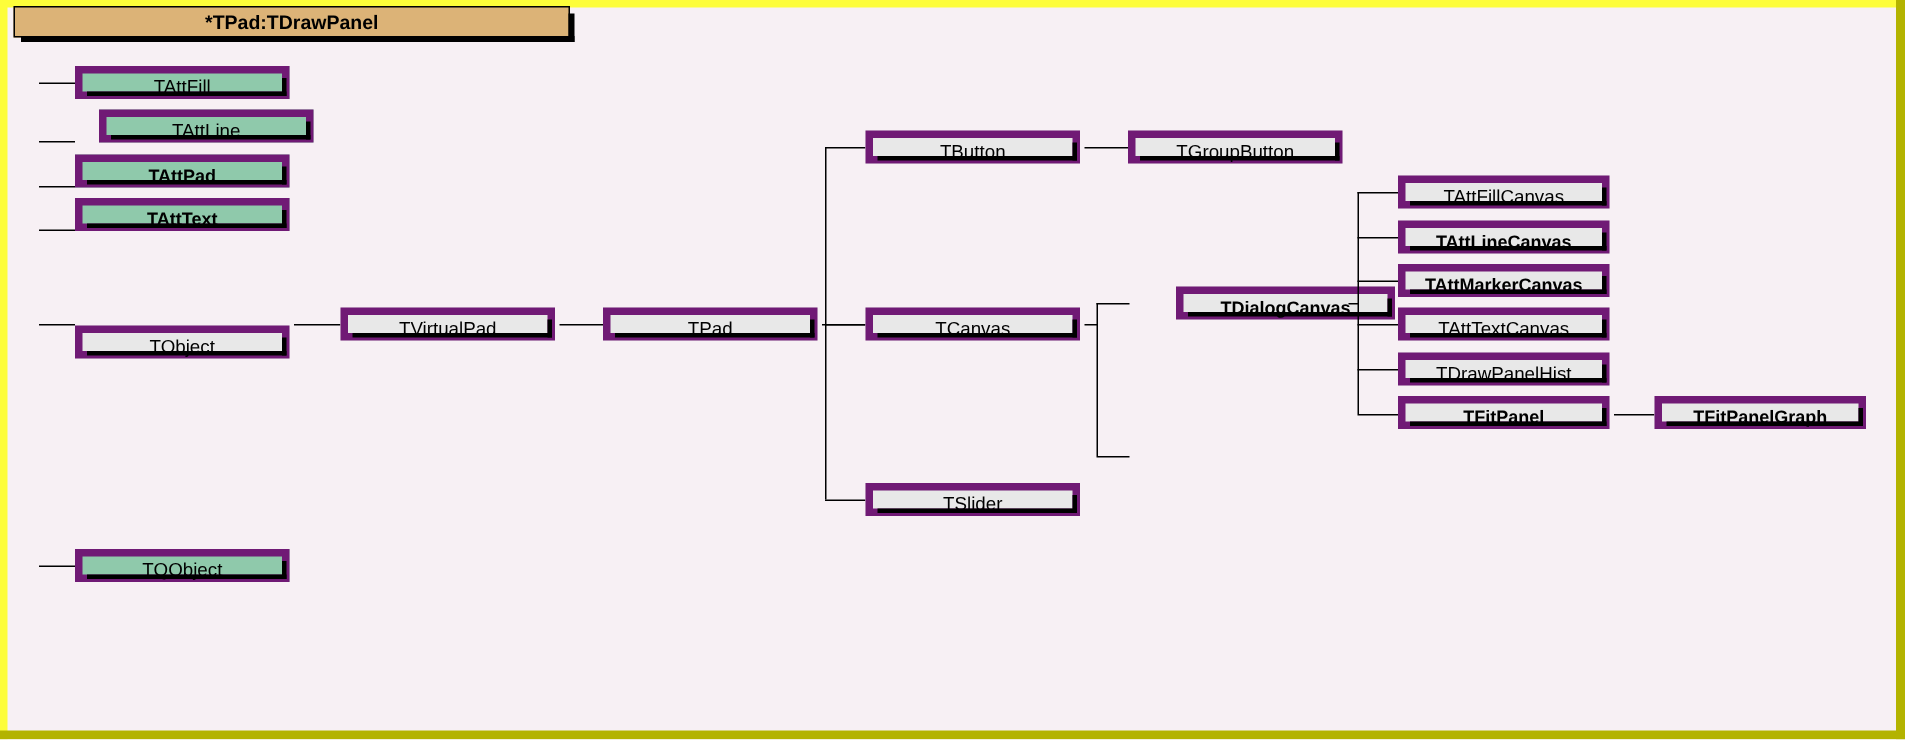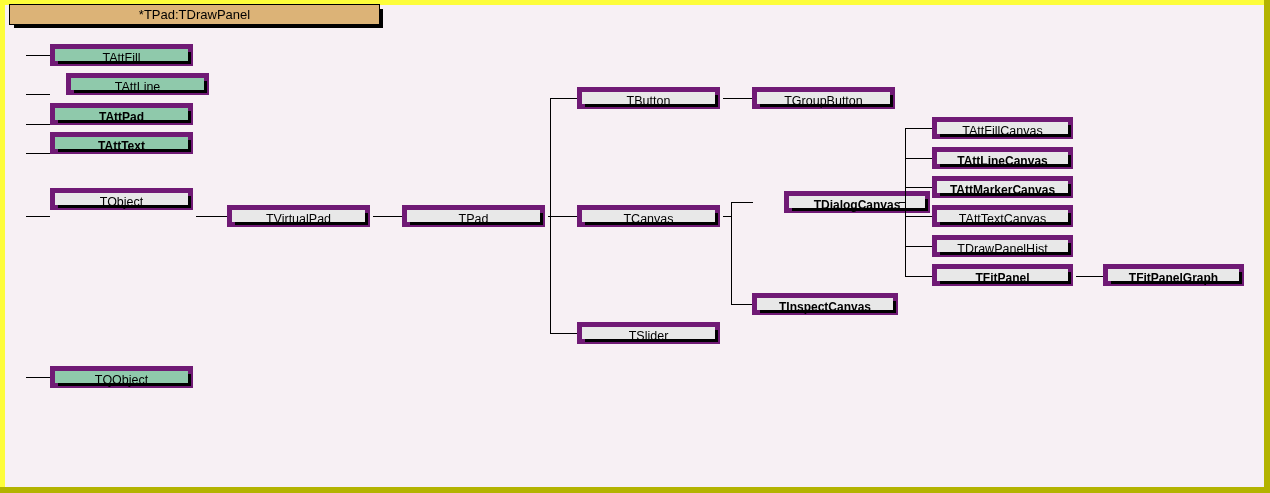--- a/index.html
+++ b/index.html
@@ -35,21 +35,21 @@
   }
 
   
   .titlebar {
     position: absolute;
     box-sizing: border-box;
     background: #dcb377;
     border: 1px solid #000;
     text-align: center;
     color: #000;
-    font-weight: normal;
+    font-weight: bold;
     font-size: 13px;
     line-height: 19px;
     white-space: nowrap;
   }
   .titlebar::after {
     content: "";
     position: absolute;
     left: 4px; top: 100%;
     width: 100%;
     height: 4px;
@@ -144,21 +144,21 @@
   <div class="node green bold" style="left:50px; top:103px; width:143px; height:22px;">
     <span class="lbl">TAttPad</span>
   </div>
 
   <div class="hline" style="left:26px; top:153px; width:24px;"></div>
   <div class="node green bold" style="left:50px; top:132px; width:143px; height:22px;">
     <span class="lbl">TAttText</span>
   </div>
 
   <div class="hline" style="left:26px; top:216px; width:24px;"></div>
-  <div class="node gray" style="left:50px; top:188px; width:143px; height:22px;">
+  <div class="node gray" style="left:50px; top:217px; width:143px; height:22px;">
     <span class="lbl">TObject</span>
   </div>
 
   <div class="hline" style="left:196px; top:216px; width:31px;"></div>
   <div class="node gray" style="left:227px; top:205px; width:143px; height:22px;">
     <span class="lbl">TVirtualPad</span>
   </div>
 
   <div class="hline" style="left:373px; top:216px; width:29px;"></div>
   <div class="node gray" style="left:402px; top:205px; width:143px; height:22px;">
@@ -195,23 +195,20 @@
 
   <div class="hline" style="left:723px; top:216px; width:9px;"></div>
   <div class="vline" style="left:731px; top:202px; height:102px;"></div>
 
   <div class="hline" style="left:731px; top:202px; width:22px;"></div>
   <div class="node gray bold" style="left:784px; top:191px; width:146px; height:22px;">
     <span class="lbl">TDialogCanvas</span>
   </div>
 
   <div class="hline" style="left:731px; top:304px; width:22px;"></div>
-  <div class="node gray bold" style="left:752px; top:293px; width:146px; height:22px;">
-    <span class="lbl">TInspectCanvas</span>
-  </div>
 
   <div class="hline" style="left:899px; top:202px; width:7px;"></div>
   <div class="vline" style="left:905px; top:128px; height:148px;"></div>
 
   <div class="hline" style="left:905px; top:128px; width:28px;"></div>
   <div class="node gray" style="left:932px; top:117px; width:141px; height:22px;">
     <span class="lbl">TAttFillCanvas</span>
   </div>
 
   <div class="hline" style="left:905px; top:158px; width:28px;"></div>

